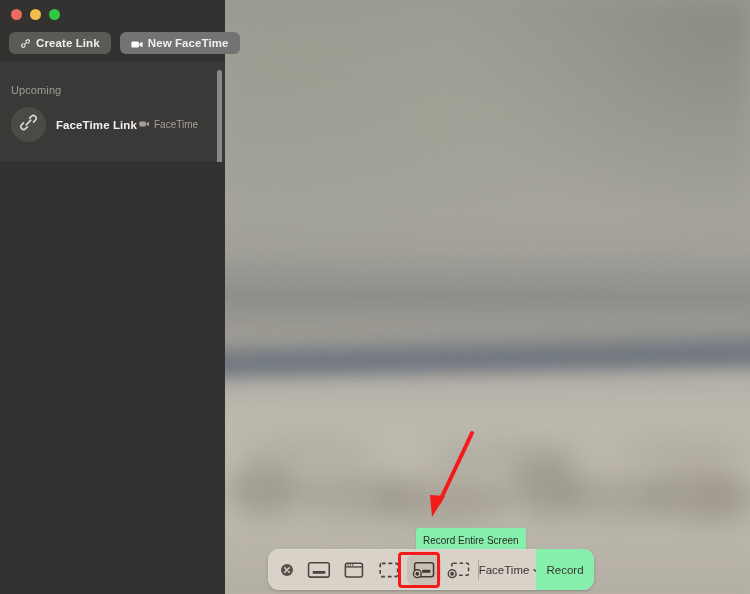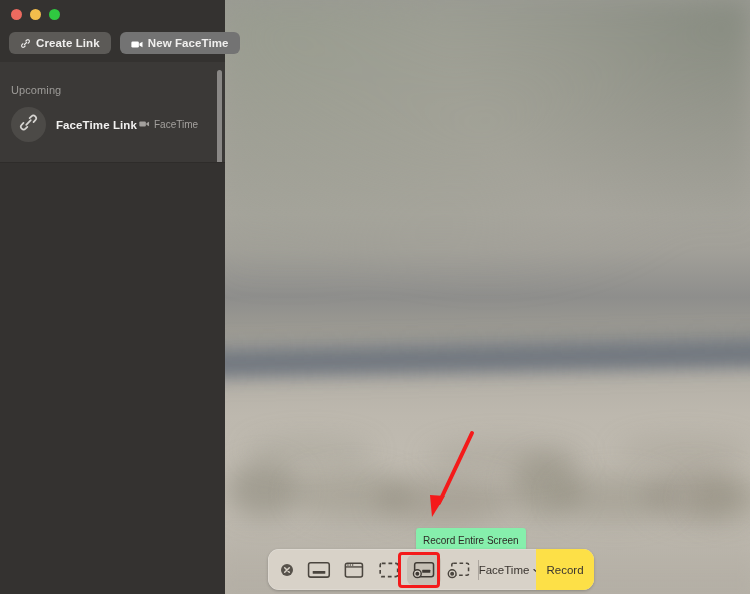--- a/index.html
+++ b/index.html
@@ -134,21 +134,21 @@
     position:absolute; left:210px; top:11px; width:1px; height:20px;
     background:rgba(90,84,76,.35);
   }
   .sc-options {
     position:absolute; left:211px; top:0; width:63px; height:41px;
     display:flex; align-items:center; justify-content:center; gap:4px;
     font-size:11.5px; color:#3a3530; cursor:pointer;
   }
   .sc-record {
     position:absolute; right:0; top:0; width:58px; height:41px;
-    background:#fde047; border-radius:0 11px 11px 0;
+    background:#86efac; border-radius:0 11px 11px 0;
     display:flex; align-items:center; justify-content:center;
     font-size:11.5px; color:#3a3530; cursor:pointer;
   }
   .sel-outline {
     position:absolute; left:398px; top:552px; width:42px; height:36px;
     border:3px solid #f41a1a; border-radius:4px; pointer-events:none;
   }
 
   
   .tooltip {

